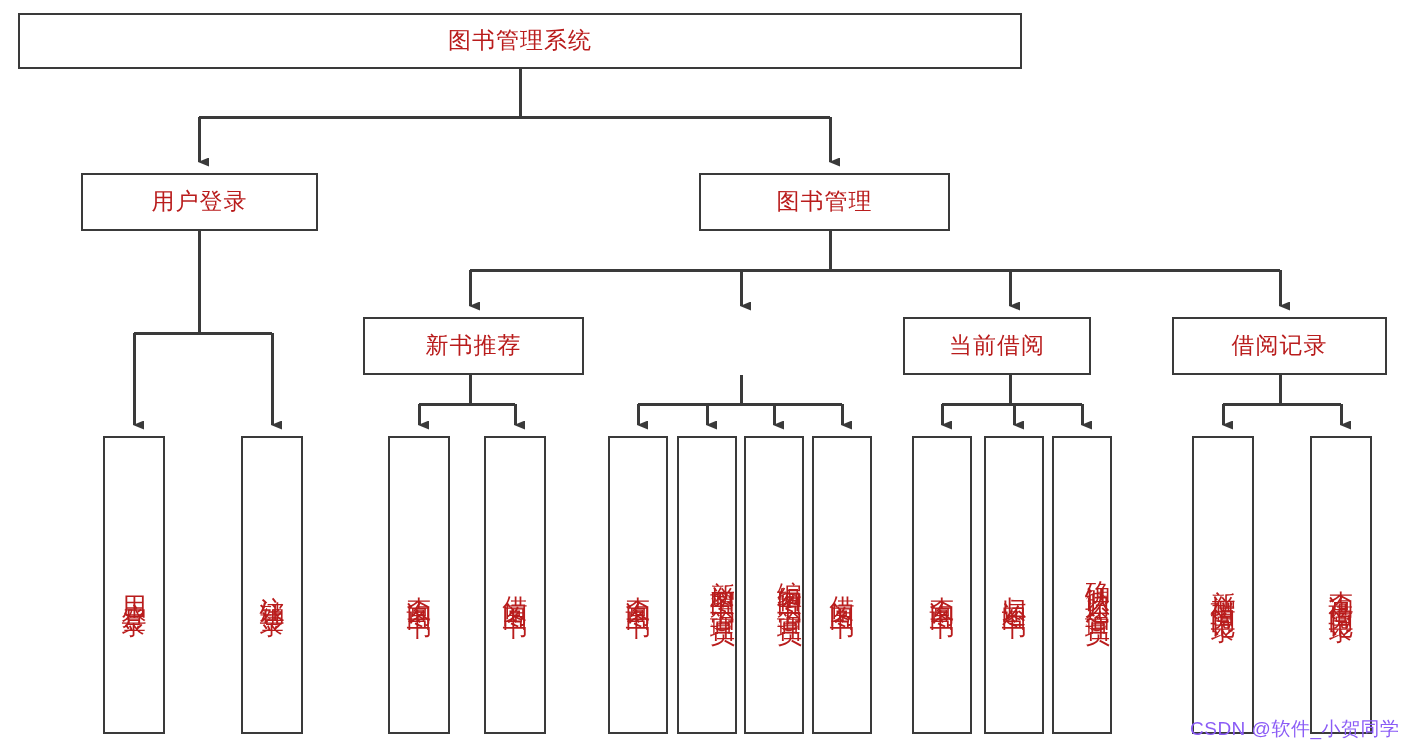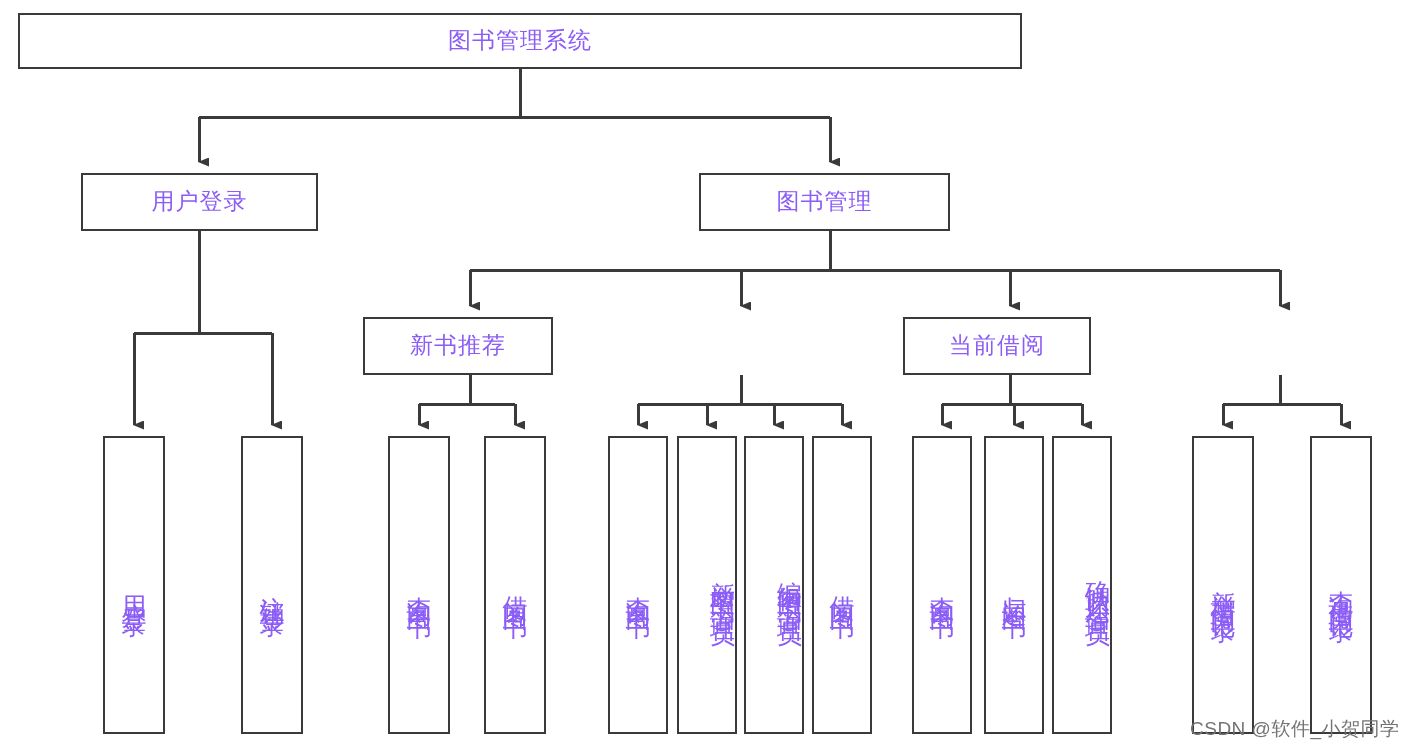--- a/index.html
+++ b/index.html
@@ -27,21 +27,21 @@
     pointer-events: none;
   }
   .node {
     position: absolute;
     box-sizing: border-box;
     border: 2px solid #3a3a3a;
     background: #ffffff;
     display: flex;
     align-items: center;
     justify-content: center;
-    color: #8b5cf6;
+    color: #b91c1c;
   }
   .node.horiz {
     font-size: 23px;
     letter-spacing: 1px;
     line-height: 1.1;
   }
   .node.root {
     font-size: 23px;
   }
   .node.vert {
@@ -53,21 +53,21 @@
     padding-top: 6px;
     align-items: flex-start;
     justify-content: center;
   }
   .node.vert.centered {
     align-items: center;
   }
   .watermark {
     position: absolute;
     font-size: 19px;
-    color: #737373;
+    color: #8b5cf6;
     white-space: nowrap;
     letter-spacing: 0.5px;
   }
 </style>
 </head>
 <body>
 
 <div id="diagram-root">
 
   <svg id="edge-layer" viewBox="0 0 1405 747" width="1405" height="747">
@@ -121,22 +121,23 @@
       <path d="M 1223 404 L 1223 425" marker-end="url(#arrowhead)"></path>
       <path d="M 1341 404 L 1341 425" marker-end="url(#arrowhead)"></path>
     </g>
   </svg>
 
   <div class="node root horiz" id="node-root" style="left: 18px; top: 13px; width: 1004px; height: 56px;">图书管理系统</div>
 
   <div class="node horiz" id="node-user-login" style="left: 81px; top: 173px; width: 237px; height: 58px;">用户登录</div>
   <div class="node horiz" id="node-book-manage" style="left: 699px; top: 173px; width: 251px; height: 58px; text-align: right;">图书管理</div>
 
-  <div class="node horiz" id="node-new-book-recommend" style="left: 363px; top: 317px; width: 190px; height: 58px;">新书推荐</div>
+  <div class="node horiz" id="node-new-book-recommend" style="left: 363px; top: 317px; width: 221px; height: 58px;">新书推荐</div>
   <div class="node horiz" id="node-current-borrow" style="left: 903px; top: 317px; width: 188px; height: 58px;">当前借阅</div>
+  <div class="node horiz" id="node-borrow-record" style="left: 1172px; top: 317px; width: 215px; height: 58px;">借阅记录</div>
 
   <div class="node vert centered" id="leaf-0" style="left: 103px; top: 436px; width: 62px; height: 298px;">用户登录</div>
   <div class="node vert centered" id="leaf-1" style="left: 241px; top: 436px; width: 62px; height: 298px;">注销登录</div>
   <div class="node vert centered" id="leaf-2" style="left: 388px; top: 436px; width: 62px; height: 298px;">查询图书</div>
   <div class="node vert centered" id="leaf-3" style="left: 484px; top: 436px; width: 62px; height: 298px;">借阅图书</div>
   <div class="node vert centered" id="leaf-4" style="left: 608px; top: 436px; width: 60px; height: 298px;">查询图书</div>
   <div class="node vert" id="leaf-5" style="left: 677px; top: 436px; width: 60px; height: 298px;">新增图书（管理员）</div>
   <div class="node vert" id="leaf-6" style="left: 744px; top: 436px; width: 60px; height: 298px;">编辑图书（管理员）</div>
   <div class="node vert centered" id="leaf-7" style="left: 812px; top: 436px; width: 60px; height: 298px;">借阅图书</div>
   <div class="node vert centered" id="leaf-8" style="left: 912px; top: 436px; width: 60px; height: 298px;">查询图书</div>

